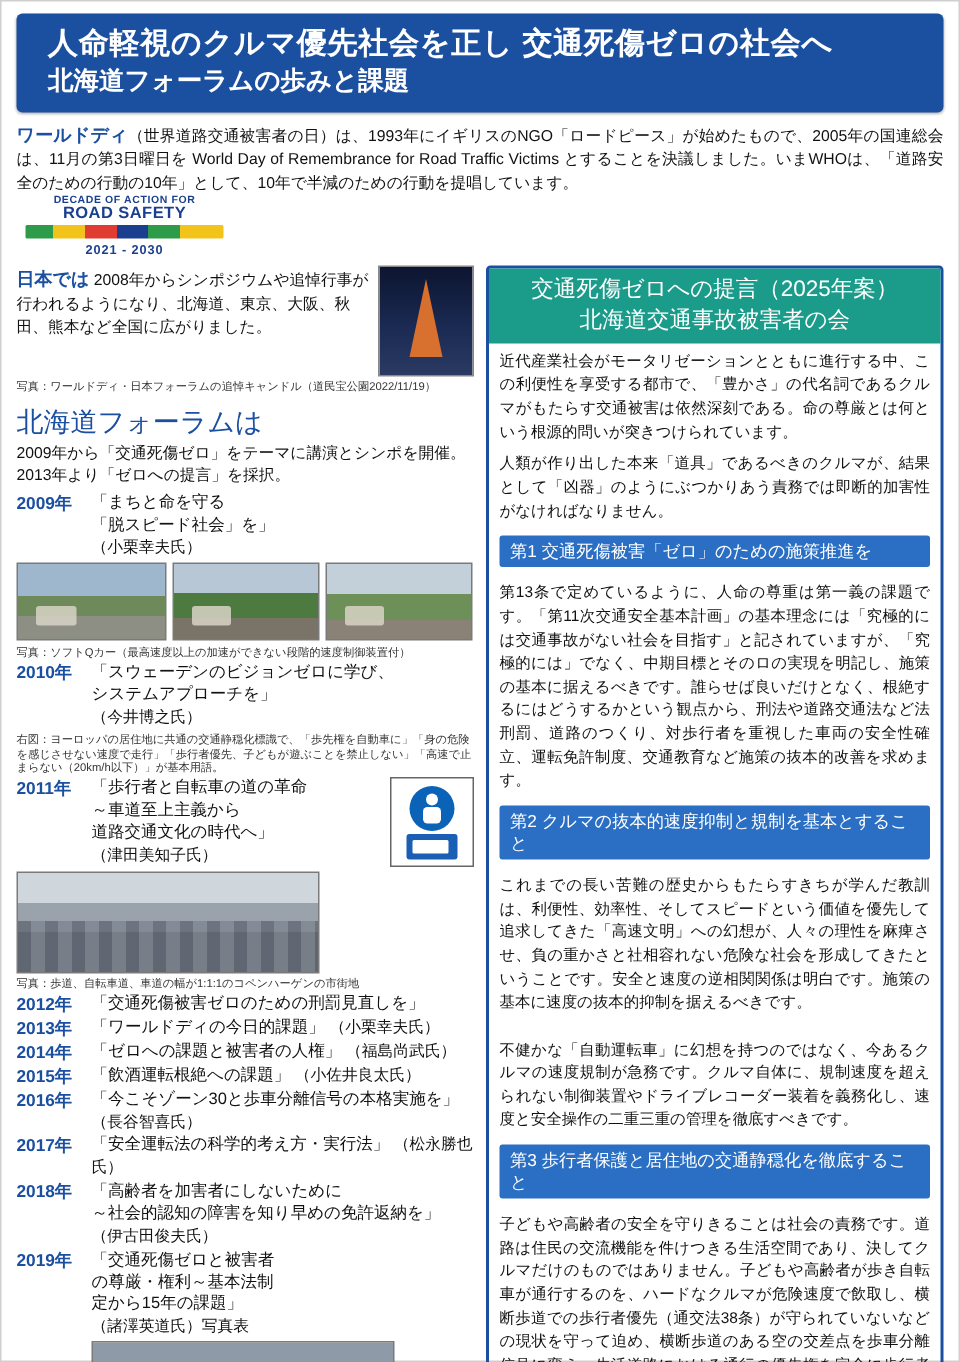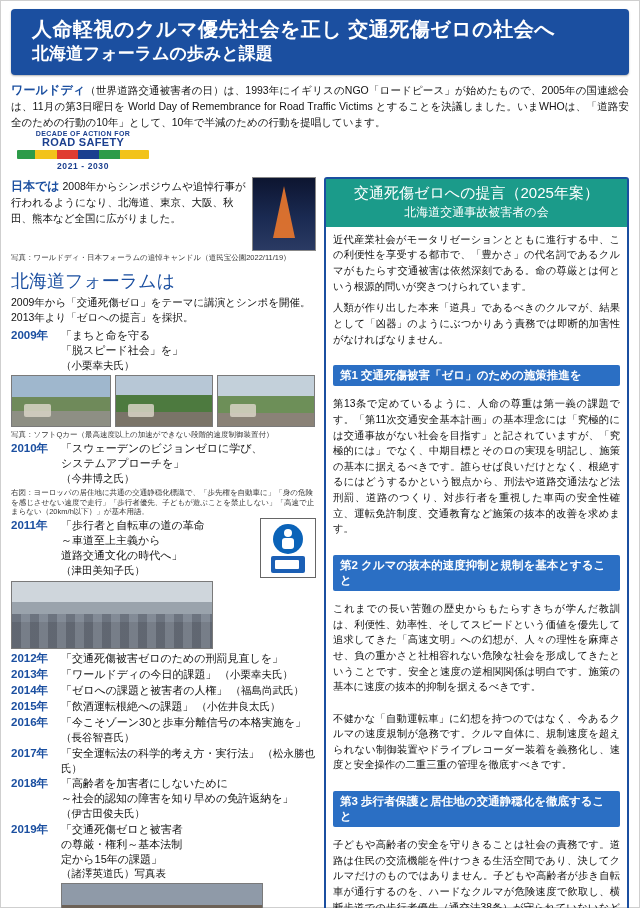--- a/index.html
+++ b/index.html
@@ -140,29 +140,29 @@
     opacity:.8;
   }
   
   .rbox{
     border:2px solid #1b4fa0;border-radius:3px;padding:0 0 6px;
   }
   .rbox-head{
     background:#1b9b8a;color:#fff;text-align:center;padding:5px 2px 6px;
   }
   .rbox-head .t1{font-size:15px;font-weight:normal;line-height:1.2;}
-  .rbox-head .t2{font-size:12px;margin-top:2px;}
+  .rbox-head .t2{font-size:15px;margin-top:2px;}
   .rtext{
     font-size:10.3px;line-height:1.52;text-align:justify;
     padding:5px 7px 0;
   }
   .rtext p{margin:0 0 6px;}
   .sub-head{
-    background:#2b6fc4;color:#fff;font-weight:bold;font-size:11.5px;
-    padding:3px 7px;margin:18px 7px 5px;border-radius:2px;
+    background:#2b6fc4;color:#fff;font-weight:normal;font-size:11.5px;
+    padding:3px 7px;margin:8px 7px 5px;border-radius:2px;
   }
 </style>
 </head>
 <body>
 
 <div class="page">
 
   <div class="banner">
     <div class="l1">人命軽視のクルマ優先社会を正し 交通死傷ゼロの社会へ</div>
     <div class="l2">北海道フォーラムの歩みと課題</div>
@@ -235,20 +235,21 @@
               <span class="sub">～車道至上主義から</span>
               <span class="sub">道路交通文化の時代へ」</span>
               <span class="who">（津田美知子氏）</span>
             </div>
             <div class="sign">
               <div class="circ"></div>
               <div class="rect"></div>
             </div>
           </div>
           <div class="photo-wide"></div>
+          <div class="cap">写真：歩道、自転車道、車道の幅が1:1:1のコペンハーゲンの市街地</div>
         </li>
 
         <li>
           <div class="yrow">
             <div class="yr">2012年</div>
             <div class="ytitle"><span>「交通死傷被害ゼロのための刑罰見直しを」</span></div>
           </div>
         </li>
         <li>
           <div class="yrow">

